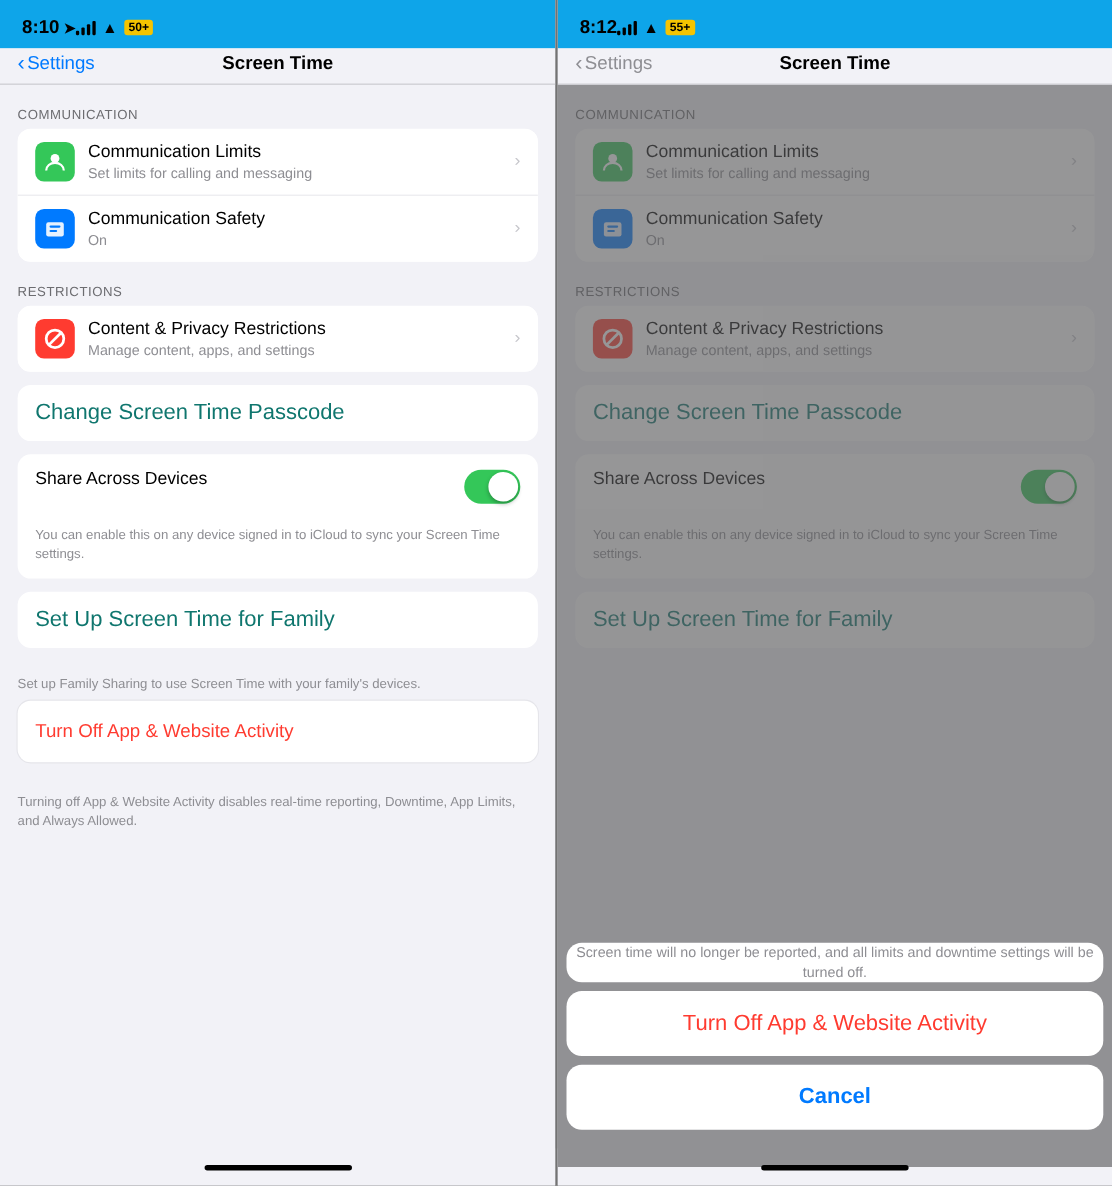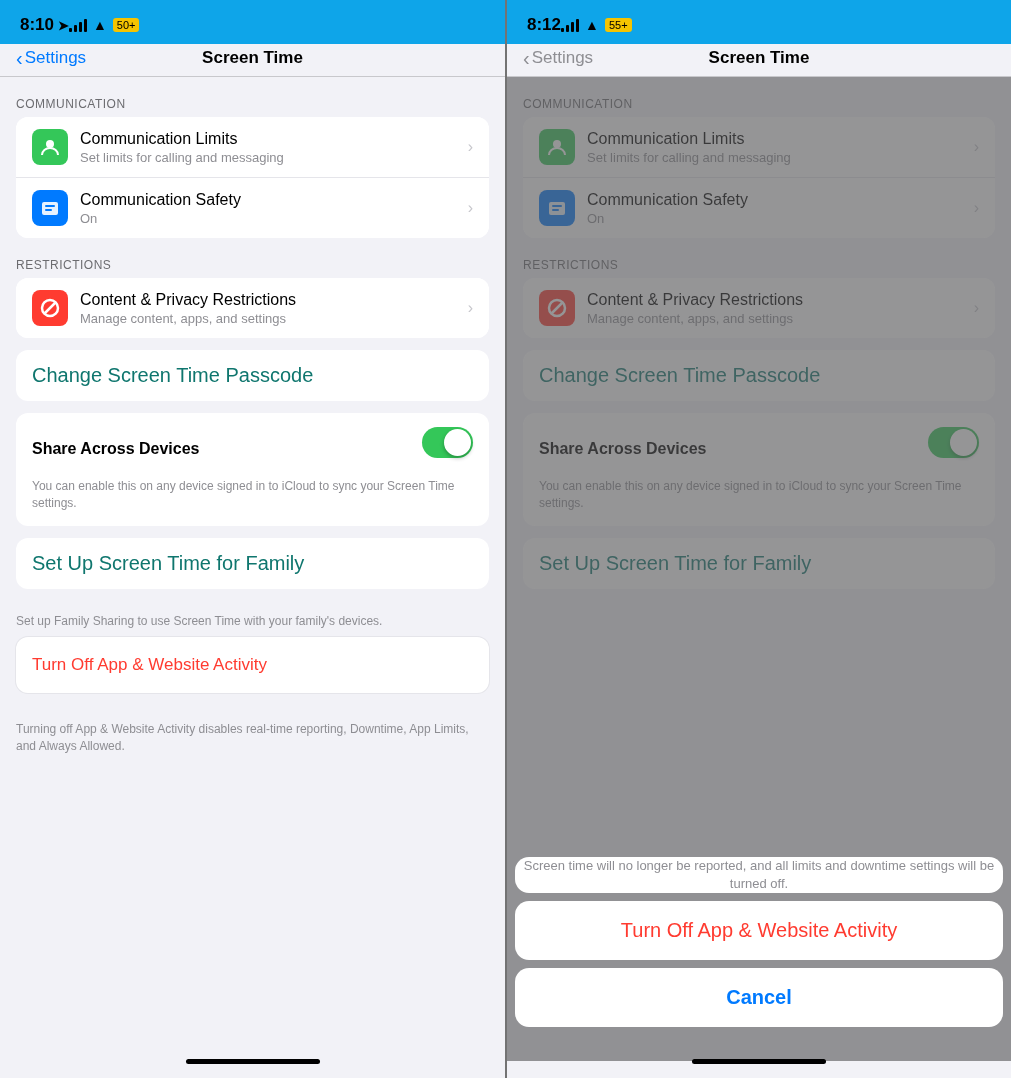--- a/index.html
+++ b/index.html
@@ -43,21 +43,21 @@
     }
     .status-icons {
       display: flex;
       align-items: center;
       gap: 6px;
     }
     .battery-badge {
       background: #f5c400;
       color: #000;
       font-size: 11px;
-      font-weight: 400;
+      font-weight: 700;
       border-radius: 3px;
       padding: 1px 4px;
     }
     
     .nav-bar {
       background: #f2f2f7;
       padding: 4px 16px 8px 16px;
       display: flex;
       align-items: center;
       justify-content: center;
@@ -148,24 +148,23 @@
     .standalone-link {
       background: #fff;
       border-radius: 12px;
       margin: 12px 16px 0 16px;
       padding: 14px 16px;
       color: #0f766e;
       font-size: 20px;
     }
     .toggle-row {
       display: flex;
-      align-items: flex-end;
+      align-items: flex-start;
       justify-content: space-between;
       margin-bottom: 16px;
-      font-weight: bold;
     }
     .toggle-label {
       font-size: 16px;
       color: #000;
     }
     .toggle {
       width: 51px;
       height: 31px;
       background: #34c759;
       border-radius: 16px;

